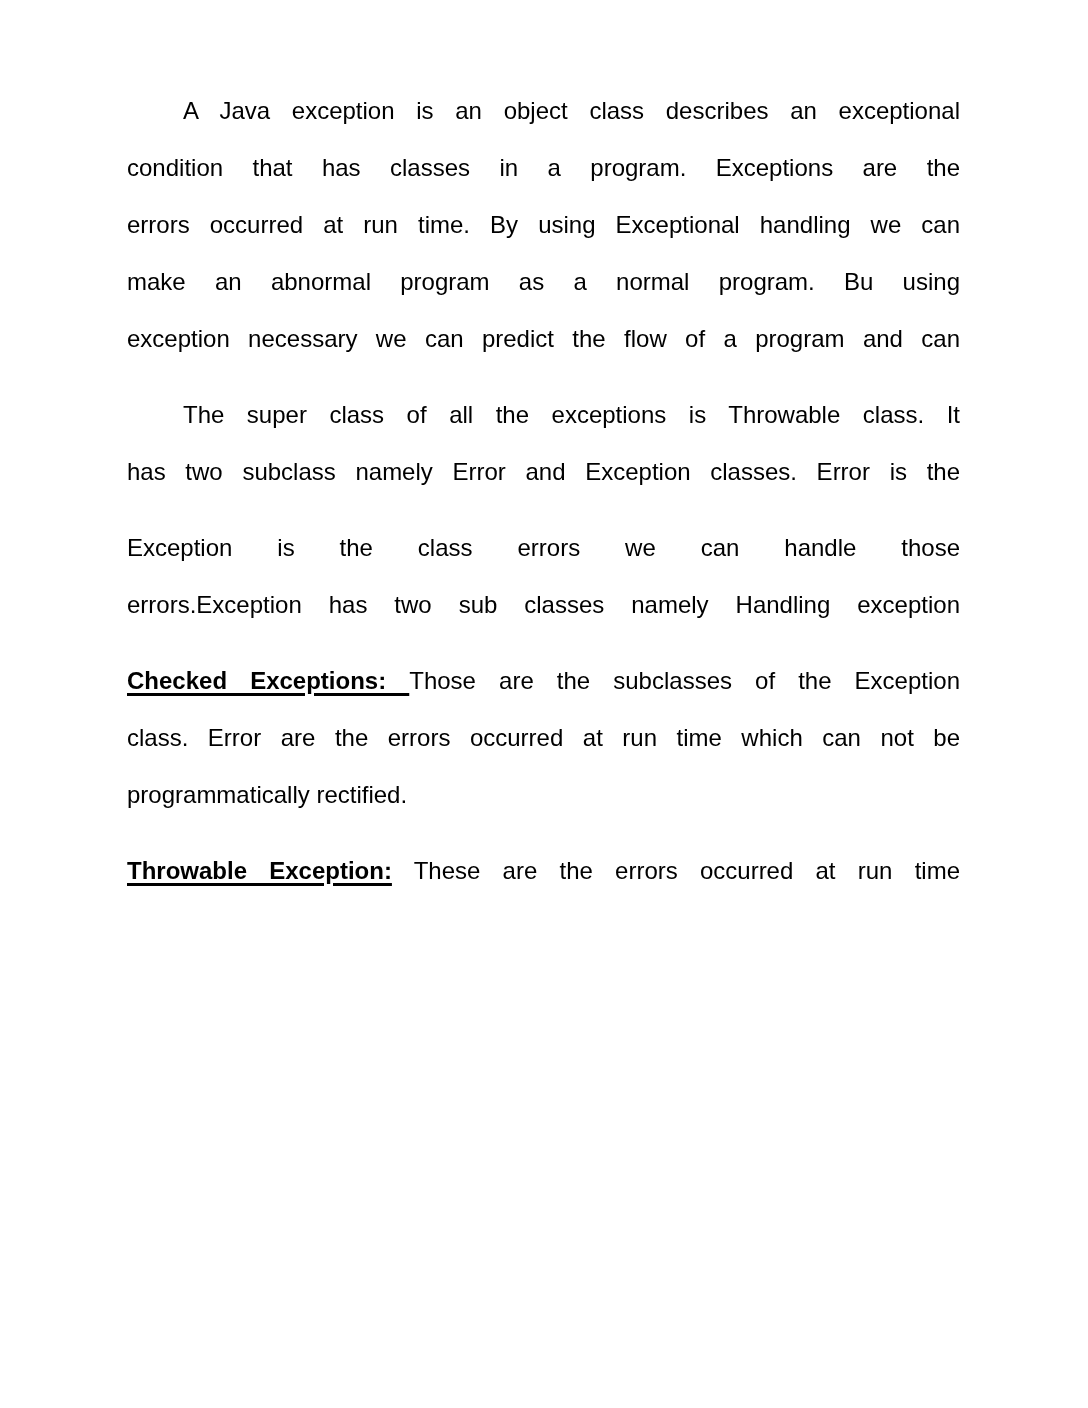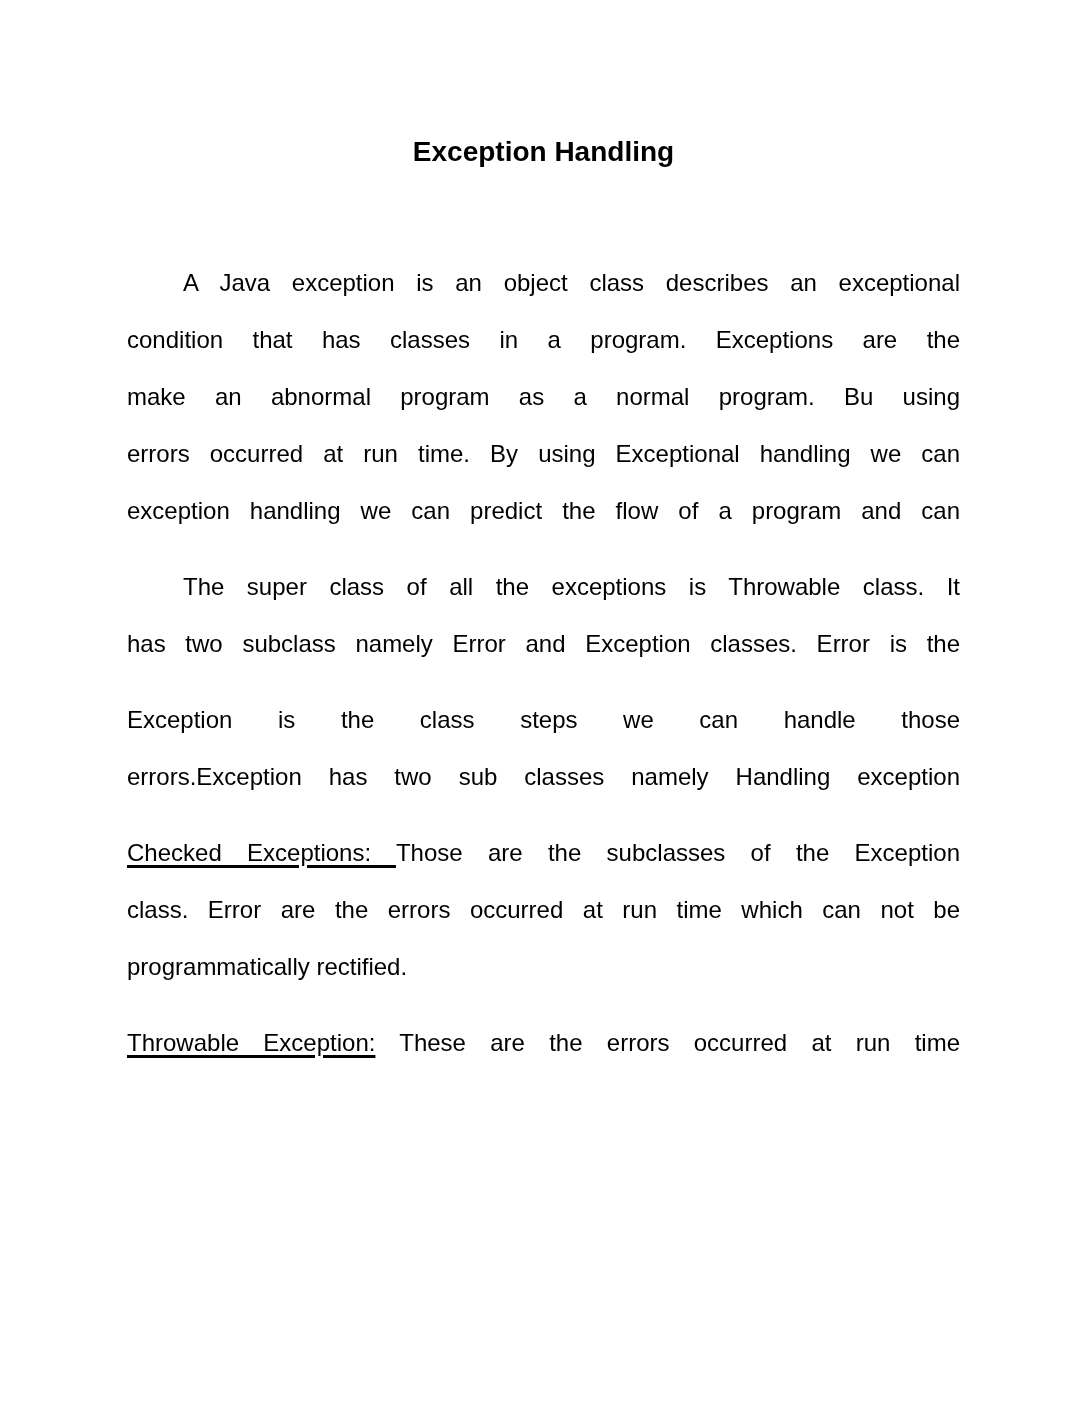--- a/index.html
+++ b/index.html
@@ -42,45 +42,44 @@
     text-align-last: justify;
     white-space: normal;
   }
   .line.last {
     text-align-last: left;
   }
   .line.indent {
     text-indent: 56px;
   }
   .lead {
-    font-weight: normal;
+    font-weight: bold;
     text-decoration: underline;
     text-decoration-thickness: 2.5px;
     text-underline-offset: 4px;
   }
 </style>
 </head>
 <body>
 
 <div class="page">
-  <h1 class="title">Exception Handling</h1>
   <div class="body-text">
       <div class="para">
         <div class="line indent">A Java exception is an object class describes an exceptional</div>
         <div class="line">condition that has classes in a program. Exceptions are the</div>
+        <div class="line">errors occurred at run time. By using Exceptional handling we can</div>
         <div class="line">make an abnormal program as a normal program. Bu using</div>
-        <div class="line">errors occurred at run time. By using Exceptional handling we can</div>
-        <div class="line">exception handling we can predict the flow of a program and can</div>
+        <div class="line">exception necessary we can predict the flow of a program and can</div>
       </div>
       <div class="para">
         <div class="line indent">The super class of all the exceptions  is Throwable class. It</div>
         <div class="line">has two subclass namely Error and Exception classes. Error is the</div>
       </div>
       <div class="para">
-        <div class="line">Exception is the class steps we can handle those</div>
+        <div class="line">Exception is the class errors we can handle those</div>
         <div class="line">errors.Exception has two sub classes namely Handling exception</div>
       </div>
       <div class="para">
         <div class="line"><span class="lead">Checked Exceptions: </span>Those are the subclasses of the Exception</div>
         <div class="line">class. Error are the errors occurred at  run time which can not be</div>
         <div class="line last">programmatically rectified.</div>
       </div>
       <div class="para">
         <div class="line"><span class="lead">Throwable Exception:</span> These are the errors occurred at run time</div>
       </div>

